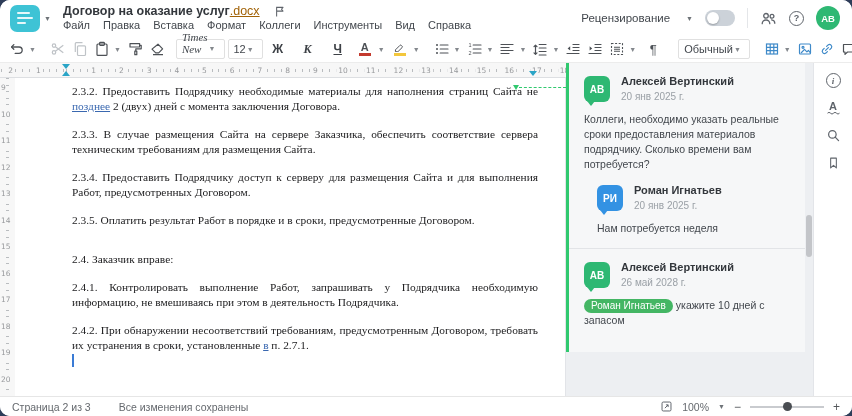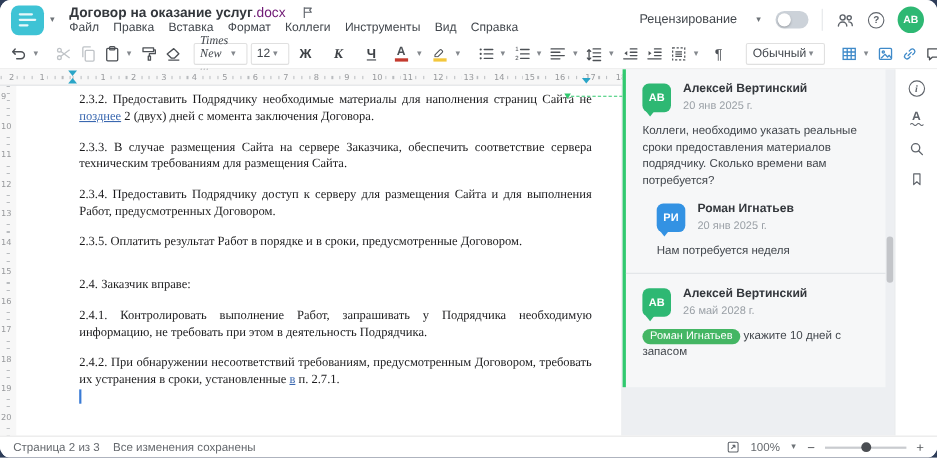--- a/index.html
+++ b/index.html
@@ -11,21 +11,21 @@
   .header{position:absolute;top:0;left:0;right:0;height:36px;display:flex;align-items:center;background:#fff;}
   .logo{width:30px;height:27px;border-radius:7px;background:#3ec3d5;margin-left:10px;
         display:flex;flex-direction:column;justify-content:center;gap:2.5px;padding-left:7px;box-sizing:border-box;}
   .logo i{display:block;height:2.5px;border-radius:2px;background:rgba(255,255,255,.88);}
   .logo i:nth-child(1){width:13px}.logo i:nth-child(2){width:16px}.logo i:nth-child(3){width:9px}
   .caret{font-size:7px;color:#6e7378;line-height:1;}
   .logo-caret{margin-left:4px;}
   .title-block{margin-left:12px;display:flex;flex-direction:column;justify-content:center;gap:1px;}
   .title-row{display:flex;align-items:flex-end;font-size:12.5px;line-height:13px;}
   .doc-title{font-weight:bold;color:#33373c;}
-  .doc-ext{color:#701a75;}
+  .doc-ext{color:#a16207;text-decoration:underline;}
   .flag{margin-left:14px;color:#5f646b;}
   .menu{display:flex;gap:13px;font-size:11px;color:#42474d;line-height:12px;}
   .menu span{cursor:default;}
   .header-right{margin-left:auto;display:flex;align-items:center;gap:12px;padding-right:12px;}
   .review{display:flex;align-items:center;gap:16px;font-size:11.5px;color:#42474d;}
   .toggle{width:30px;height:16px;border-radius:8px;background:#ccd2d9;position:relative;}
   .toggle .knob{position:absolute;left:2px;top:2px;width:12px;height:12px;border-radius:50%;background:#fff;box-shadow:0 1px 2px rgba(0,0,0,.25);}
   .hdr-sep{width:1px;height:20px;background:#e4e6e9;}
   .icon{color:#5f646b;display:inline-flex;align-items:center;justify-content:center;}
   .circle-glyph{width:13px;height:13px;border:1.2px solid #5f646b;border-radius:50%;
@@ -98,21 +98,21 @@
 
   
   .rail{position:absolute;right:0;top:63px;bottom:20px;width:39px;background:#fff;border-left:1px solid #e3e5e9;
         display:flex;flex-direction:column;align-items:center;padding-top:10px;gap:13px;box-sizing:border-box;}
   .spell{display:flex;flex-direction:column;align-items:center;color:#5f646b;line-height:10px;}
   .spell b{font-size:11px;font-weight:bold;}
 
   
   .statusbar{position:absolute;left:0;right:0;bottom:0;height:20px;background:#fff;border-top:1px solid #e6e6e6;
         display:flex;align-items:center;font-size:10.5px;color:#65696e;padding:0 12px;box-sizing:border-box;}
-  .st-left{display:flex;gap:12px;}
+  .st-left{display:flex;gap:28px;}
   .st-right{margin-left:auto;display:flex;align-items:center;gap:9px;}
   .zoombtn{color:#55585c;font-size:12px;line-height:12px;}
   .slider{width:74px;height:2px;background:#c9cbcf;position:relative;}
   .slider .dot{position:absolute;left:33px;top:-3.5px;width:9px;height:9px;border-radius:50%;background:#4a4d52;}
   svg{display:block;}
 </style>
 </head>
 <body>
 
 <div class="window">
@@ -365,21 +365,21 @@
       </div>
   </div>
 
   <div class="page">
     <div class="doc-text" id="doc-paragraphs">
         <p><span>2.3.2. Предоставить Подрядчику необходимые материалы для наполнения страниц Сайта не </span><span class="ins">позднее</span><span> 2 (двух) дней с момента заключения Договора.</span></p>
         <p><span>2.3.3. В случае размещения Сайта на сервере Заказчика, обеспечить соответствие сервера техническим требованиям для размещения Сайта.</span></p>
         <p><span>2.3.4. Предоставить Подрядчику доступ к серверу для размещения Сайта и для выполнения Работ, предусмотренных Договором.</span></p>
         <p><span>2.3.5. Оплатить результат Работ в порядке и в сроки, предусмотренные Договором.</span></p>
         <p class="gap"><span>2.4. Заказчик вправе:</span></p>
-        <p><span>2.4.1. Контролировать выполнение Работ, запрашивать у Подрядчика необходимую информацию, не требовать при этом в деятельность Подрядчика.</span></p>
+        <p><span>2.4.1. Контролировать выполнение Работ, запрашивать у Подрядчика необходимую информацию, не вмешиваясь при этом в деятельность Подрядчика.</span></p>
         <p><span>2.4.2. При обнаружении несоответствий требованиям, предусмотренным Договором, требовать их устранения в сроки, установленные </span><span class="ins">в</span><span> п. 2.7.1.</span></p>
       </div>
     <div class="cursor"></div>
   </div>
   <div class="anchor-tri"></div>
   <div class="anchor-line"></div>
 
   <div class="comments">
     <div class="ccard" id="comment-card">
         <div class="citem">

